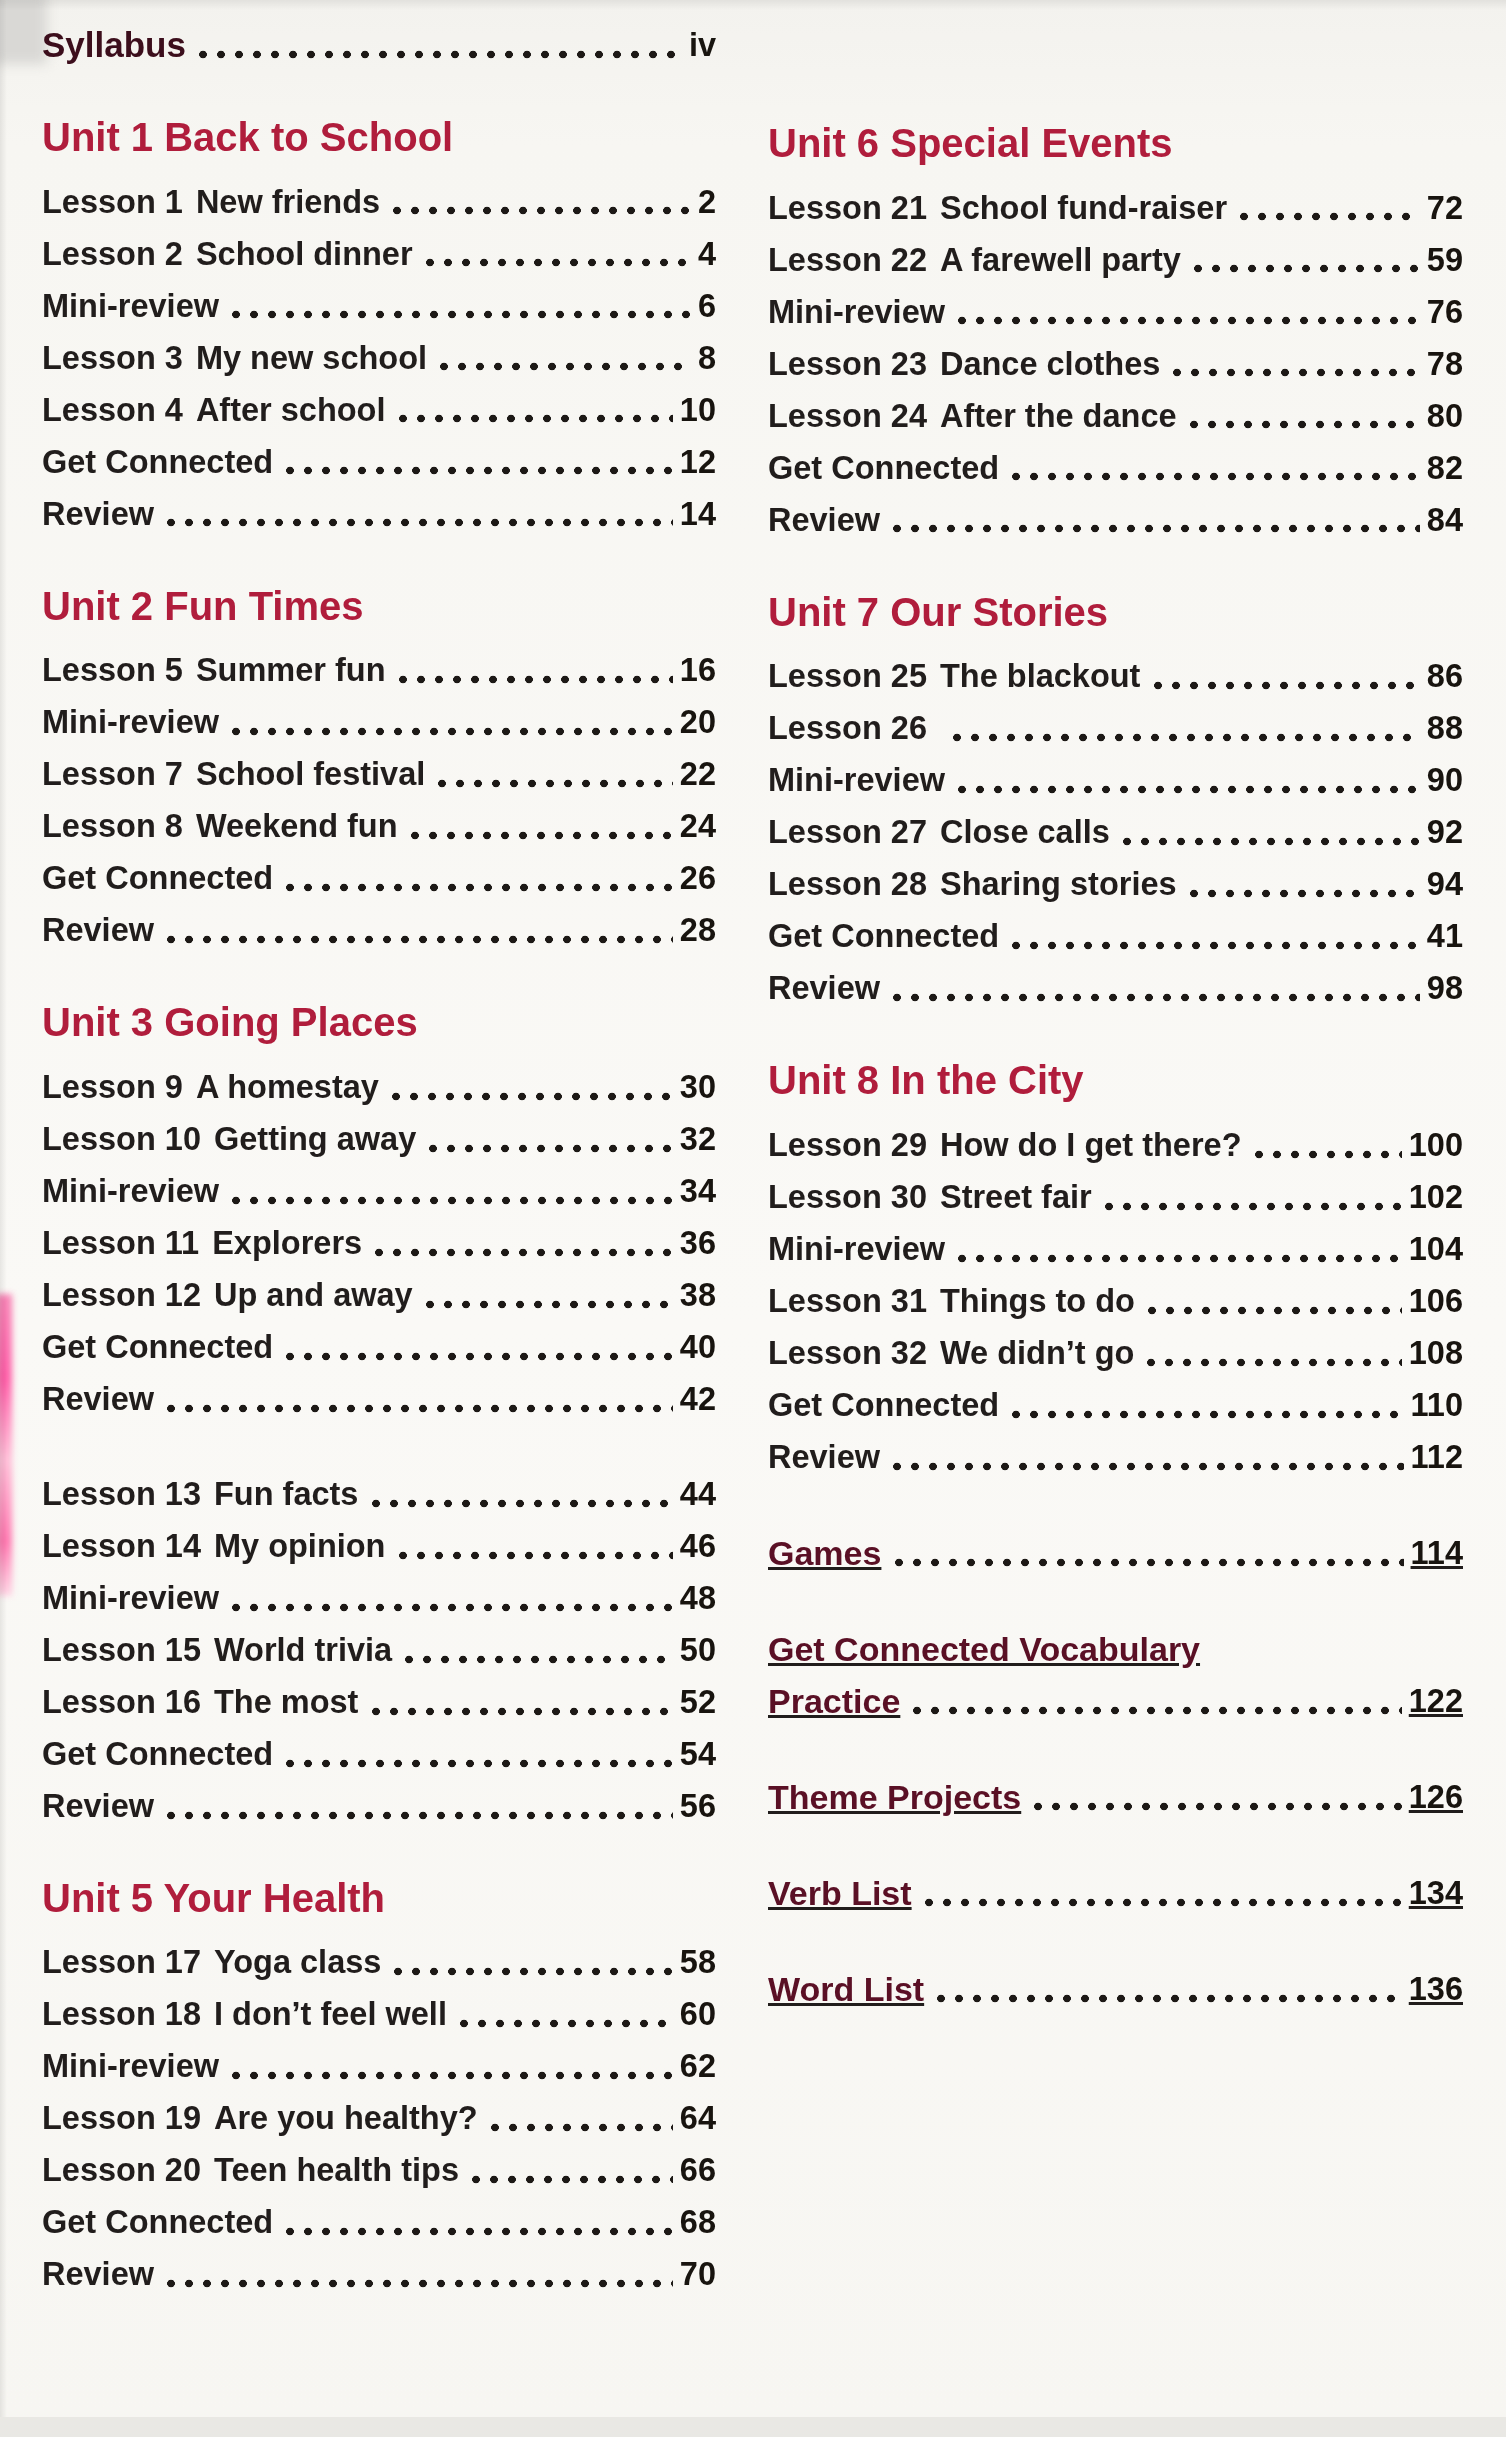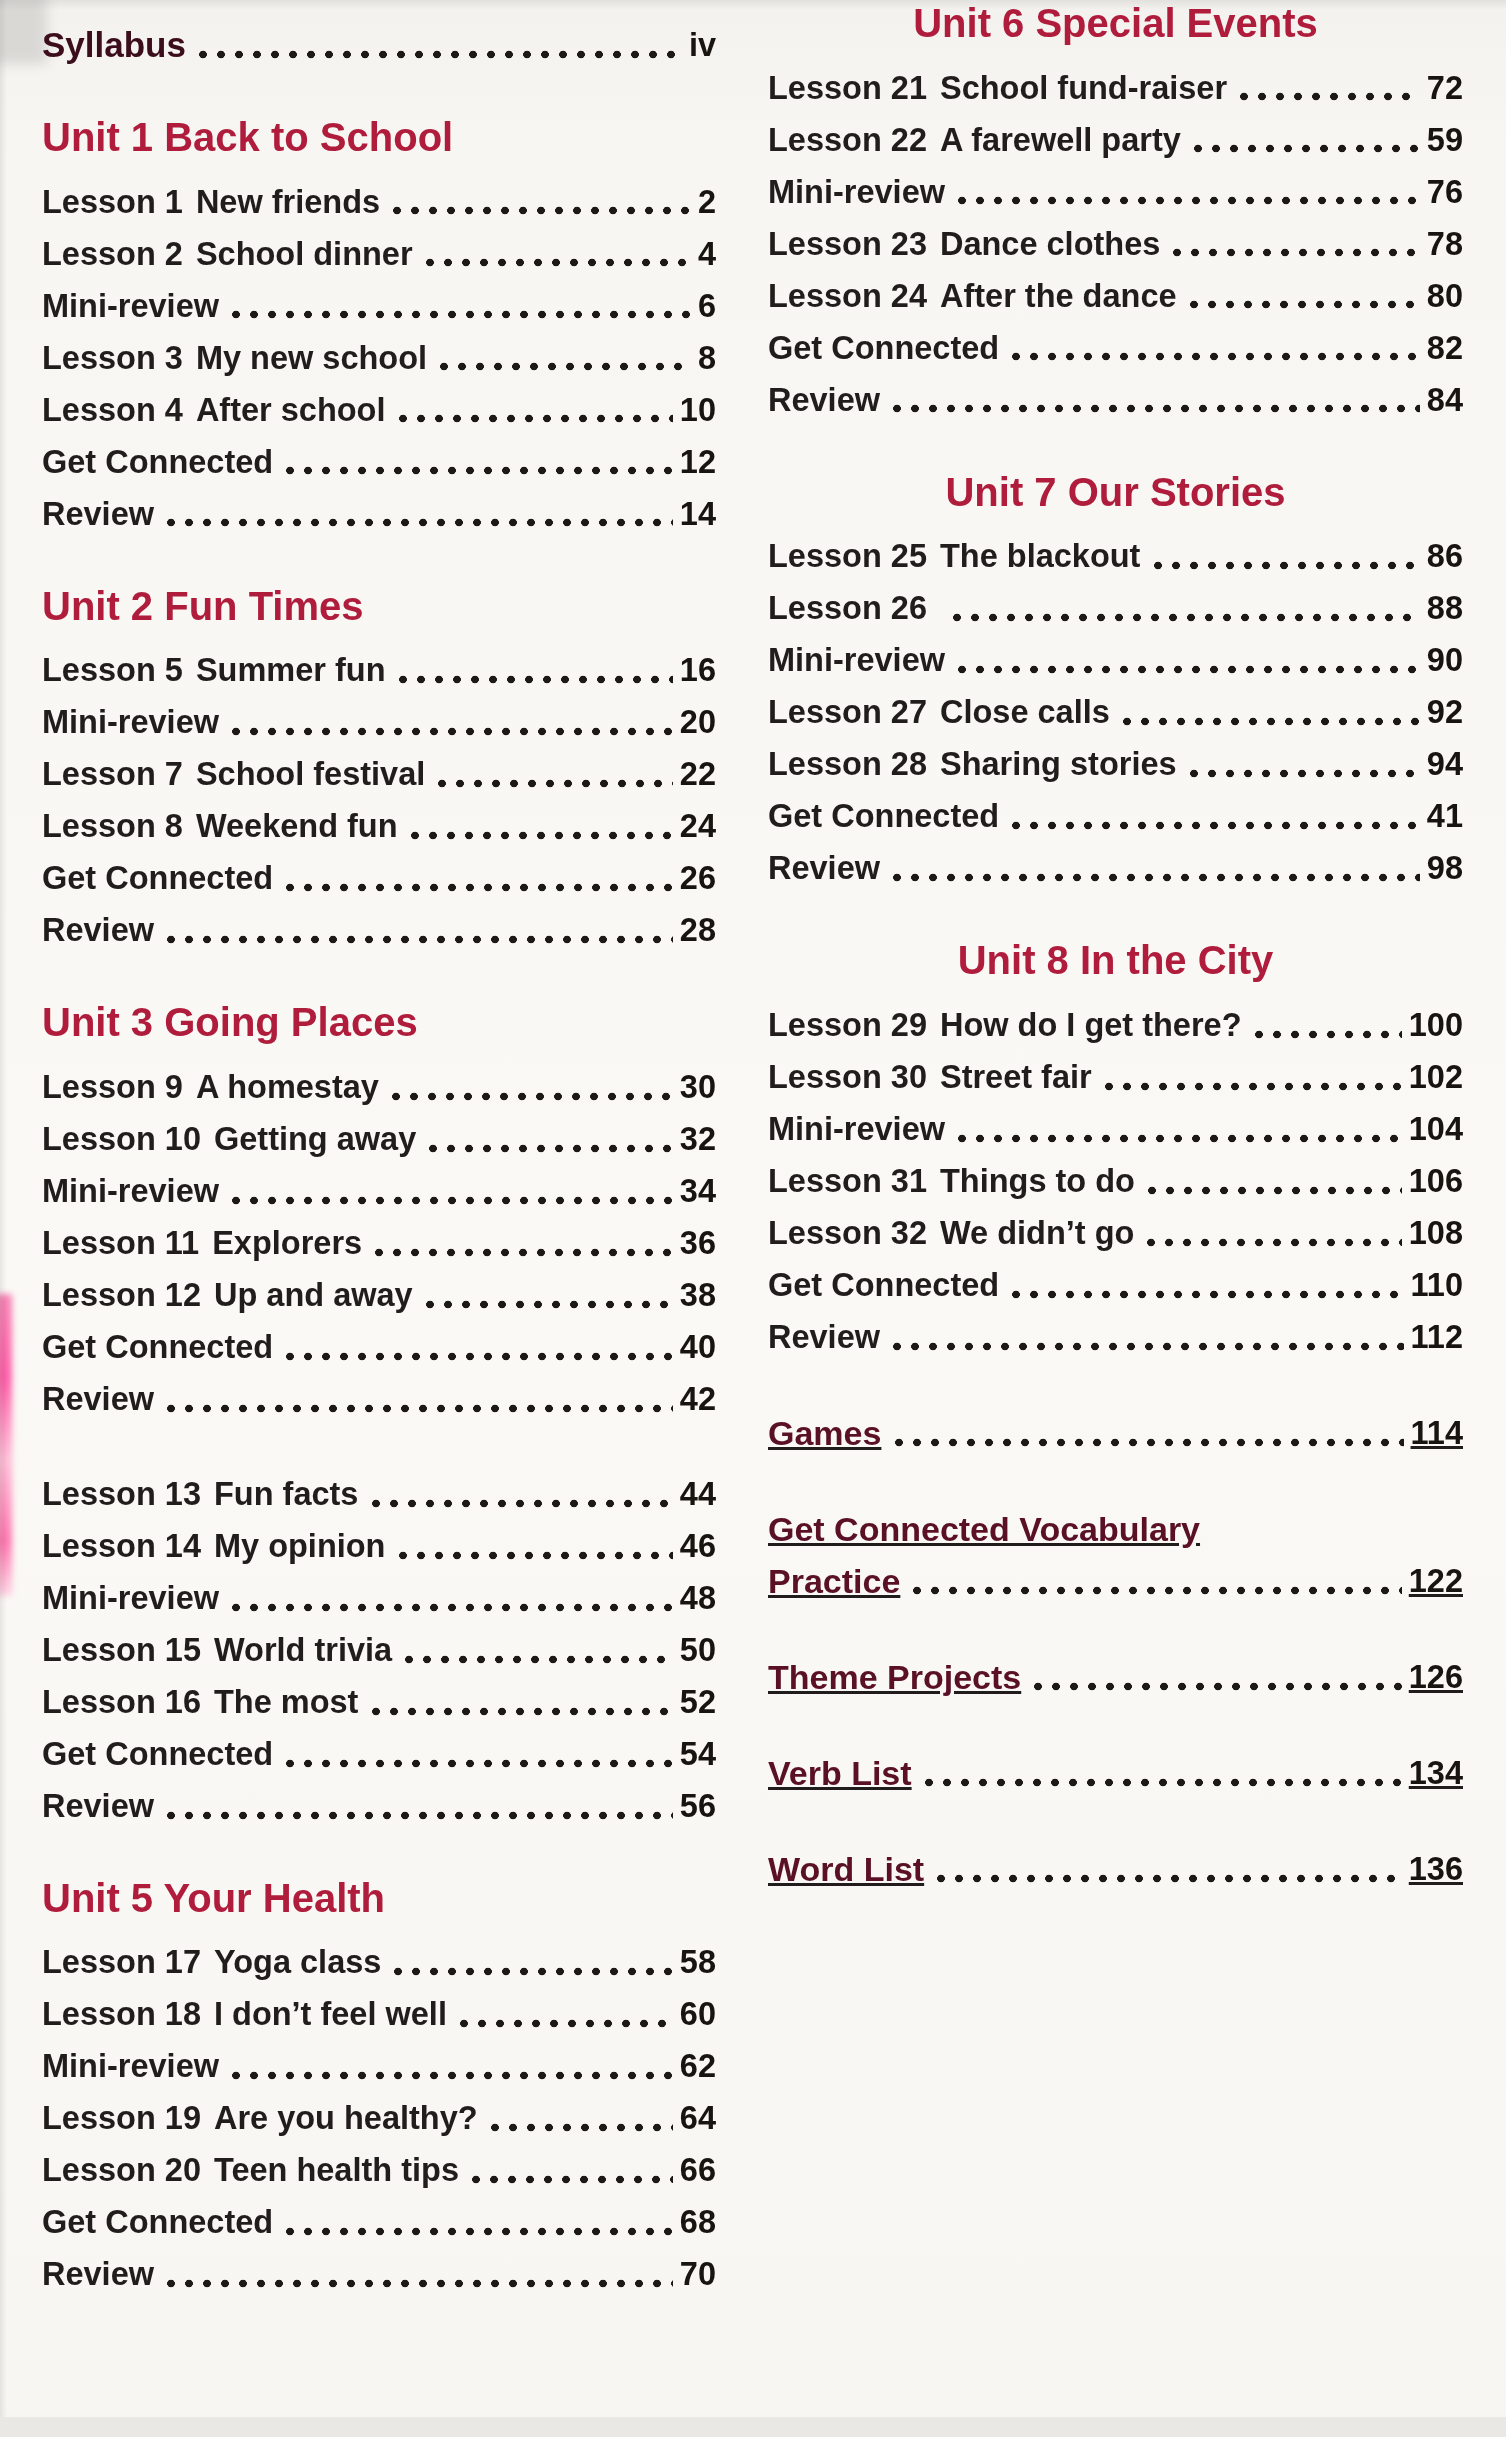--- a/index.html
+++ b/index.html
@@ -26,21 +26,21 @@
   
   .corner-patch{position:absolute;left:-4.9px;top:-6.5px;width:52px;height:70px;background:#d9d8d5;filter:blur(5.7px);}
   .top-shade{position:absolute;left:0;top:0;width:100%;height:9.8px;background:linear-gradient(180deg,rgba(0,0,0,.07),rgba(0,0,0,0));}
   .left-shade{position:absolute;left:0;top:0;width:7.3px;height:100%;background:linear-gradient(90deg,rgba(0,0,0,.08),rgba(0,0,0,0));}
   .pink-strip{position:absolute;left:-4.1px;top:1294px;width:16.3px;height:302px;
     background:linear-gradient(180deg,#f77ab0 0%,#ff4fa0 28%,#ffb8d4 55%,#ff6aa8 82%,#ffd3e4 100%);
     filter:blur(3.3px);opacity:.9;}
   
   .col{position:absolute;top:0;}
   .col-left{left:42px;width:674px;padding-top:21px;}
-  .col-right{left:768px;width:695px;text-align:center;}
+  .col-right{left:768px;width:695px;padding-top:120px;}
   
   .row{display:flex;align-items:flex-end;height:52px;font-size:32.5px;line-height:52px;}
   .prefix{white-space:nowrap;margin-right:13px;}
   .title{white-space:nowrap;}
   .dots{flex:1;height:9px;margin:0 6.5px 12.2px 8.1px;
     background-image:radial-gradient(circle, var(--dot) 0 3.6px, rgba(0,0,0,0) 4.1px);
     background-size:18px 9px;background-repeat:repeat-x;background-position:0 50%;}
   .page-num{white-space:nowrap;color:var(--num);}
   
   .syllabus-row{height:50px;}

